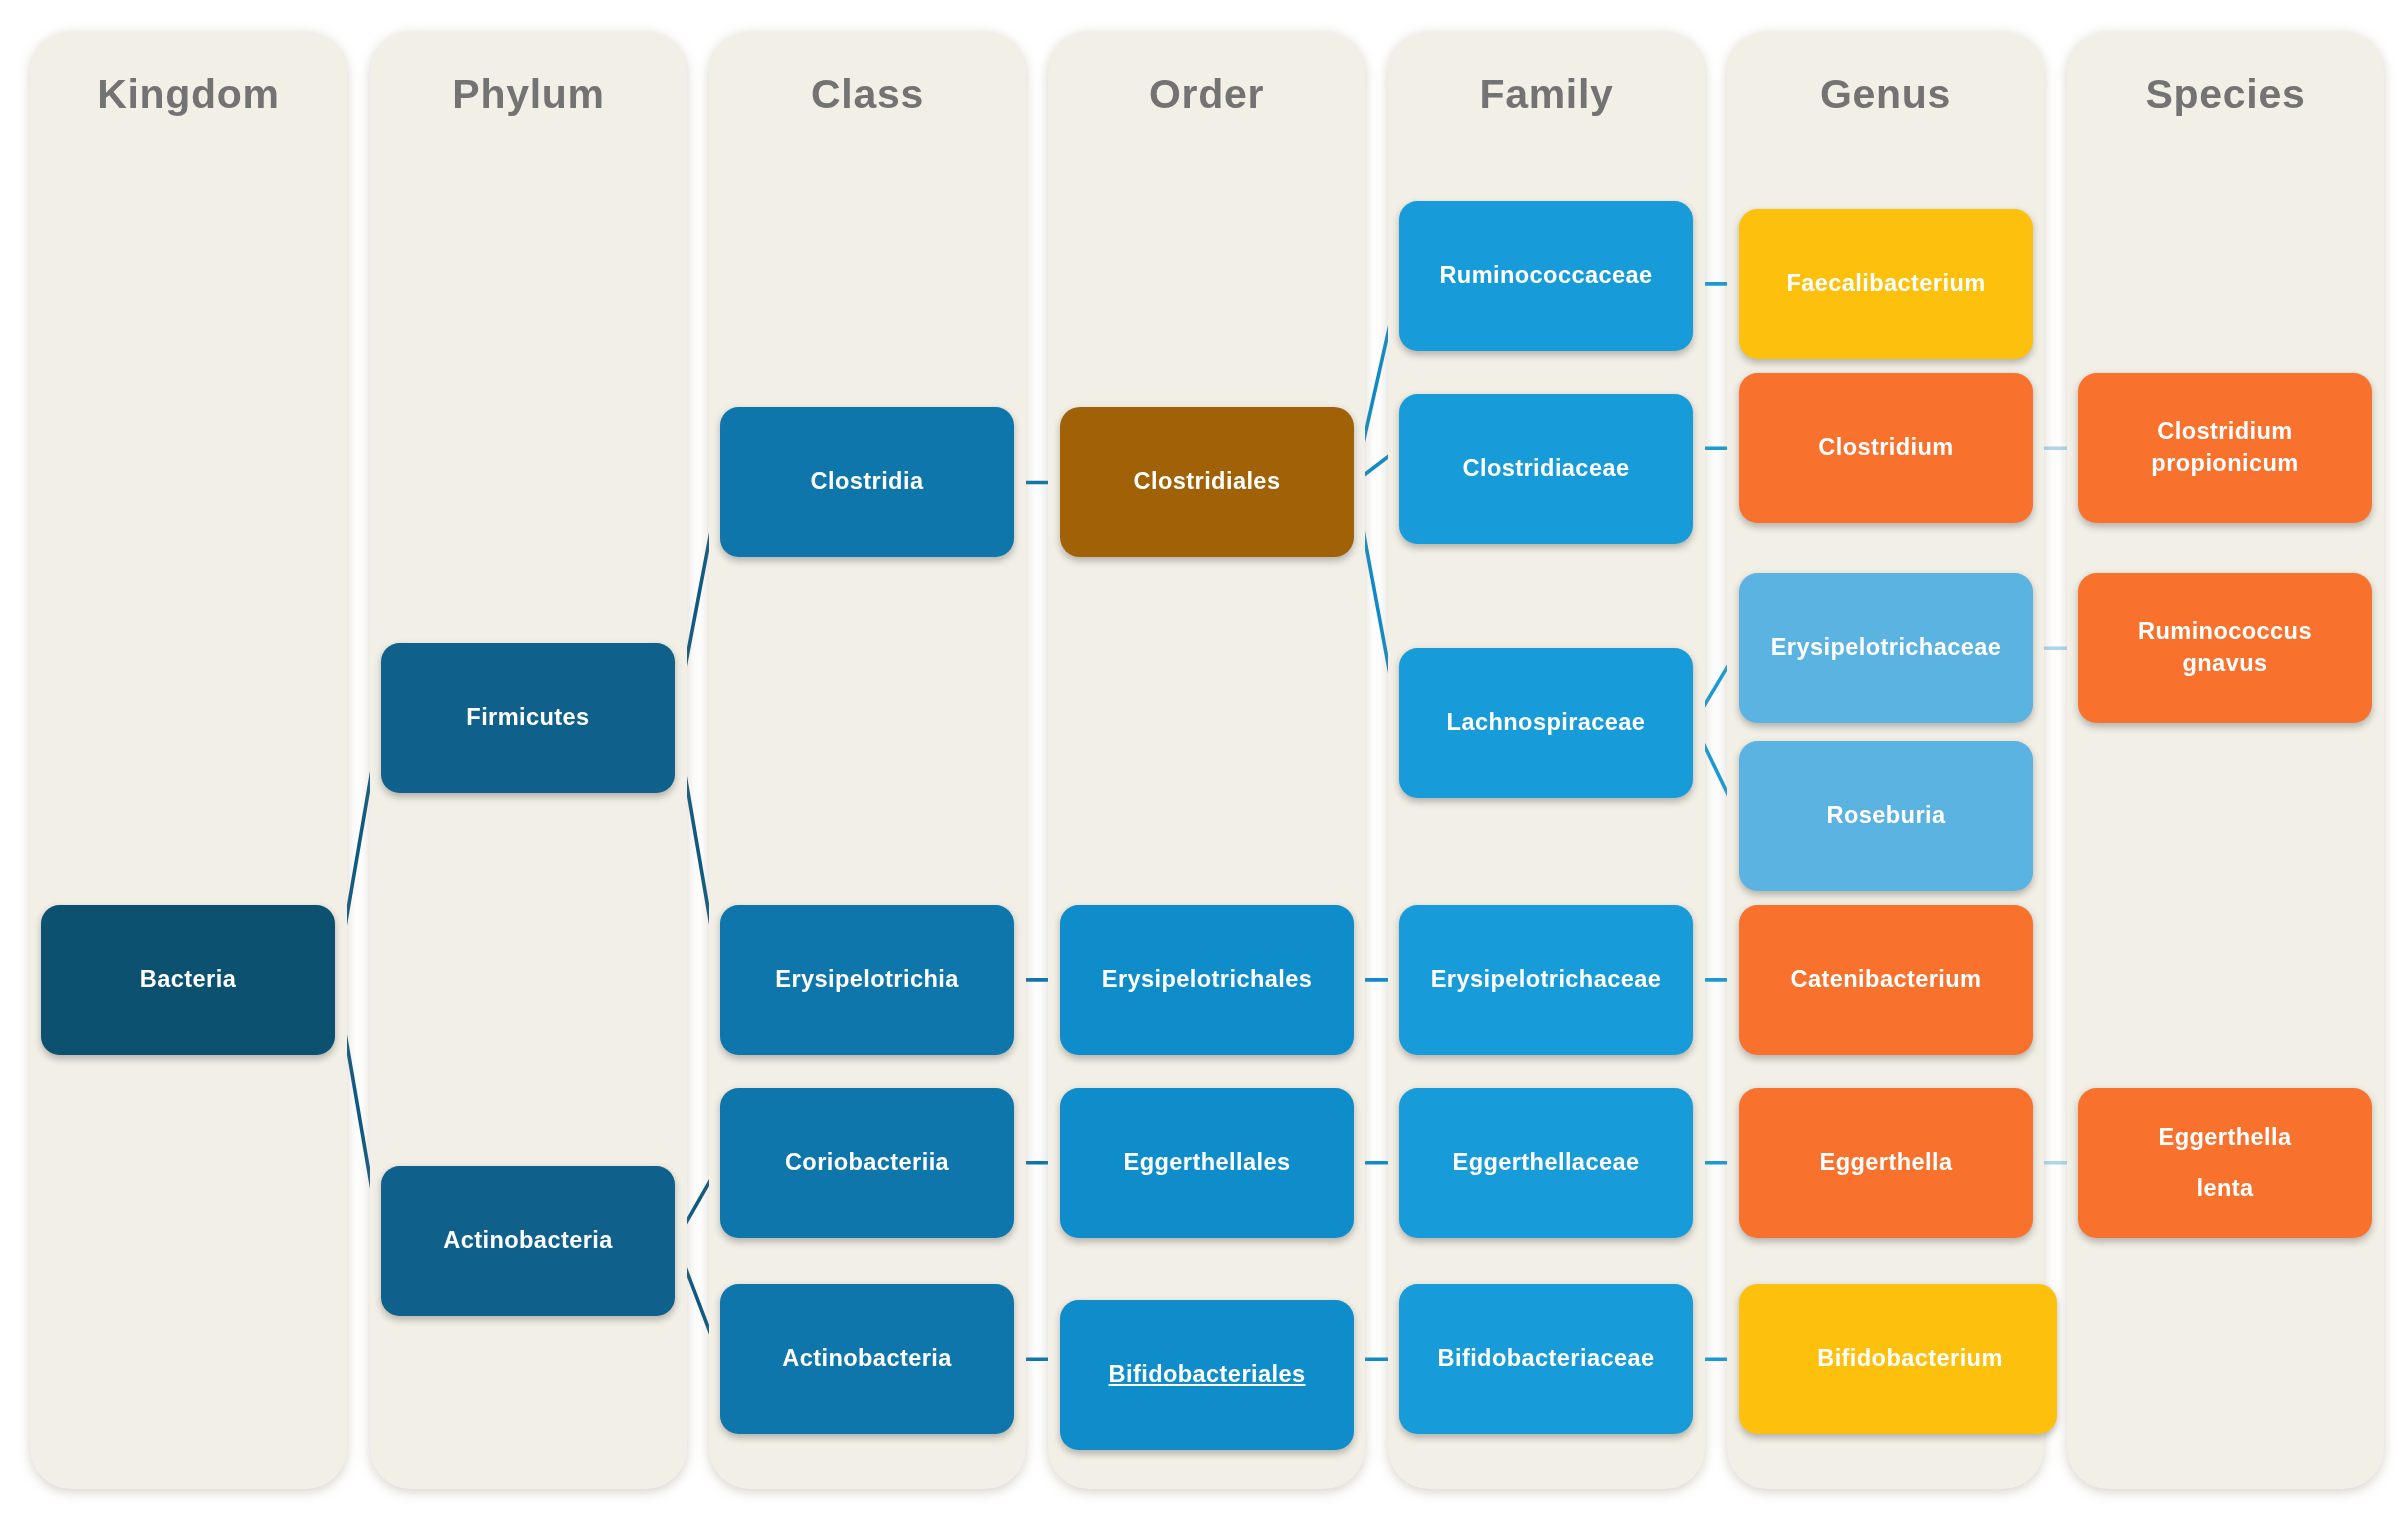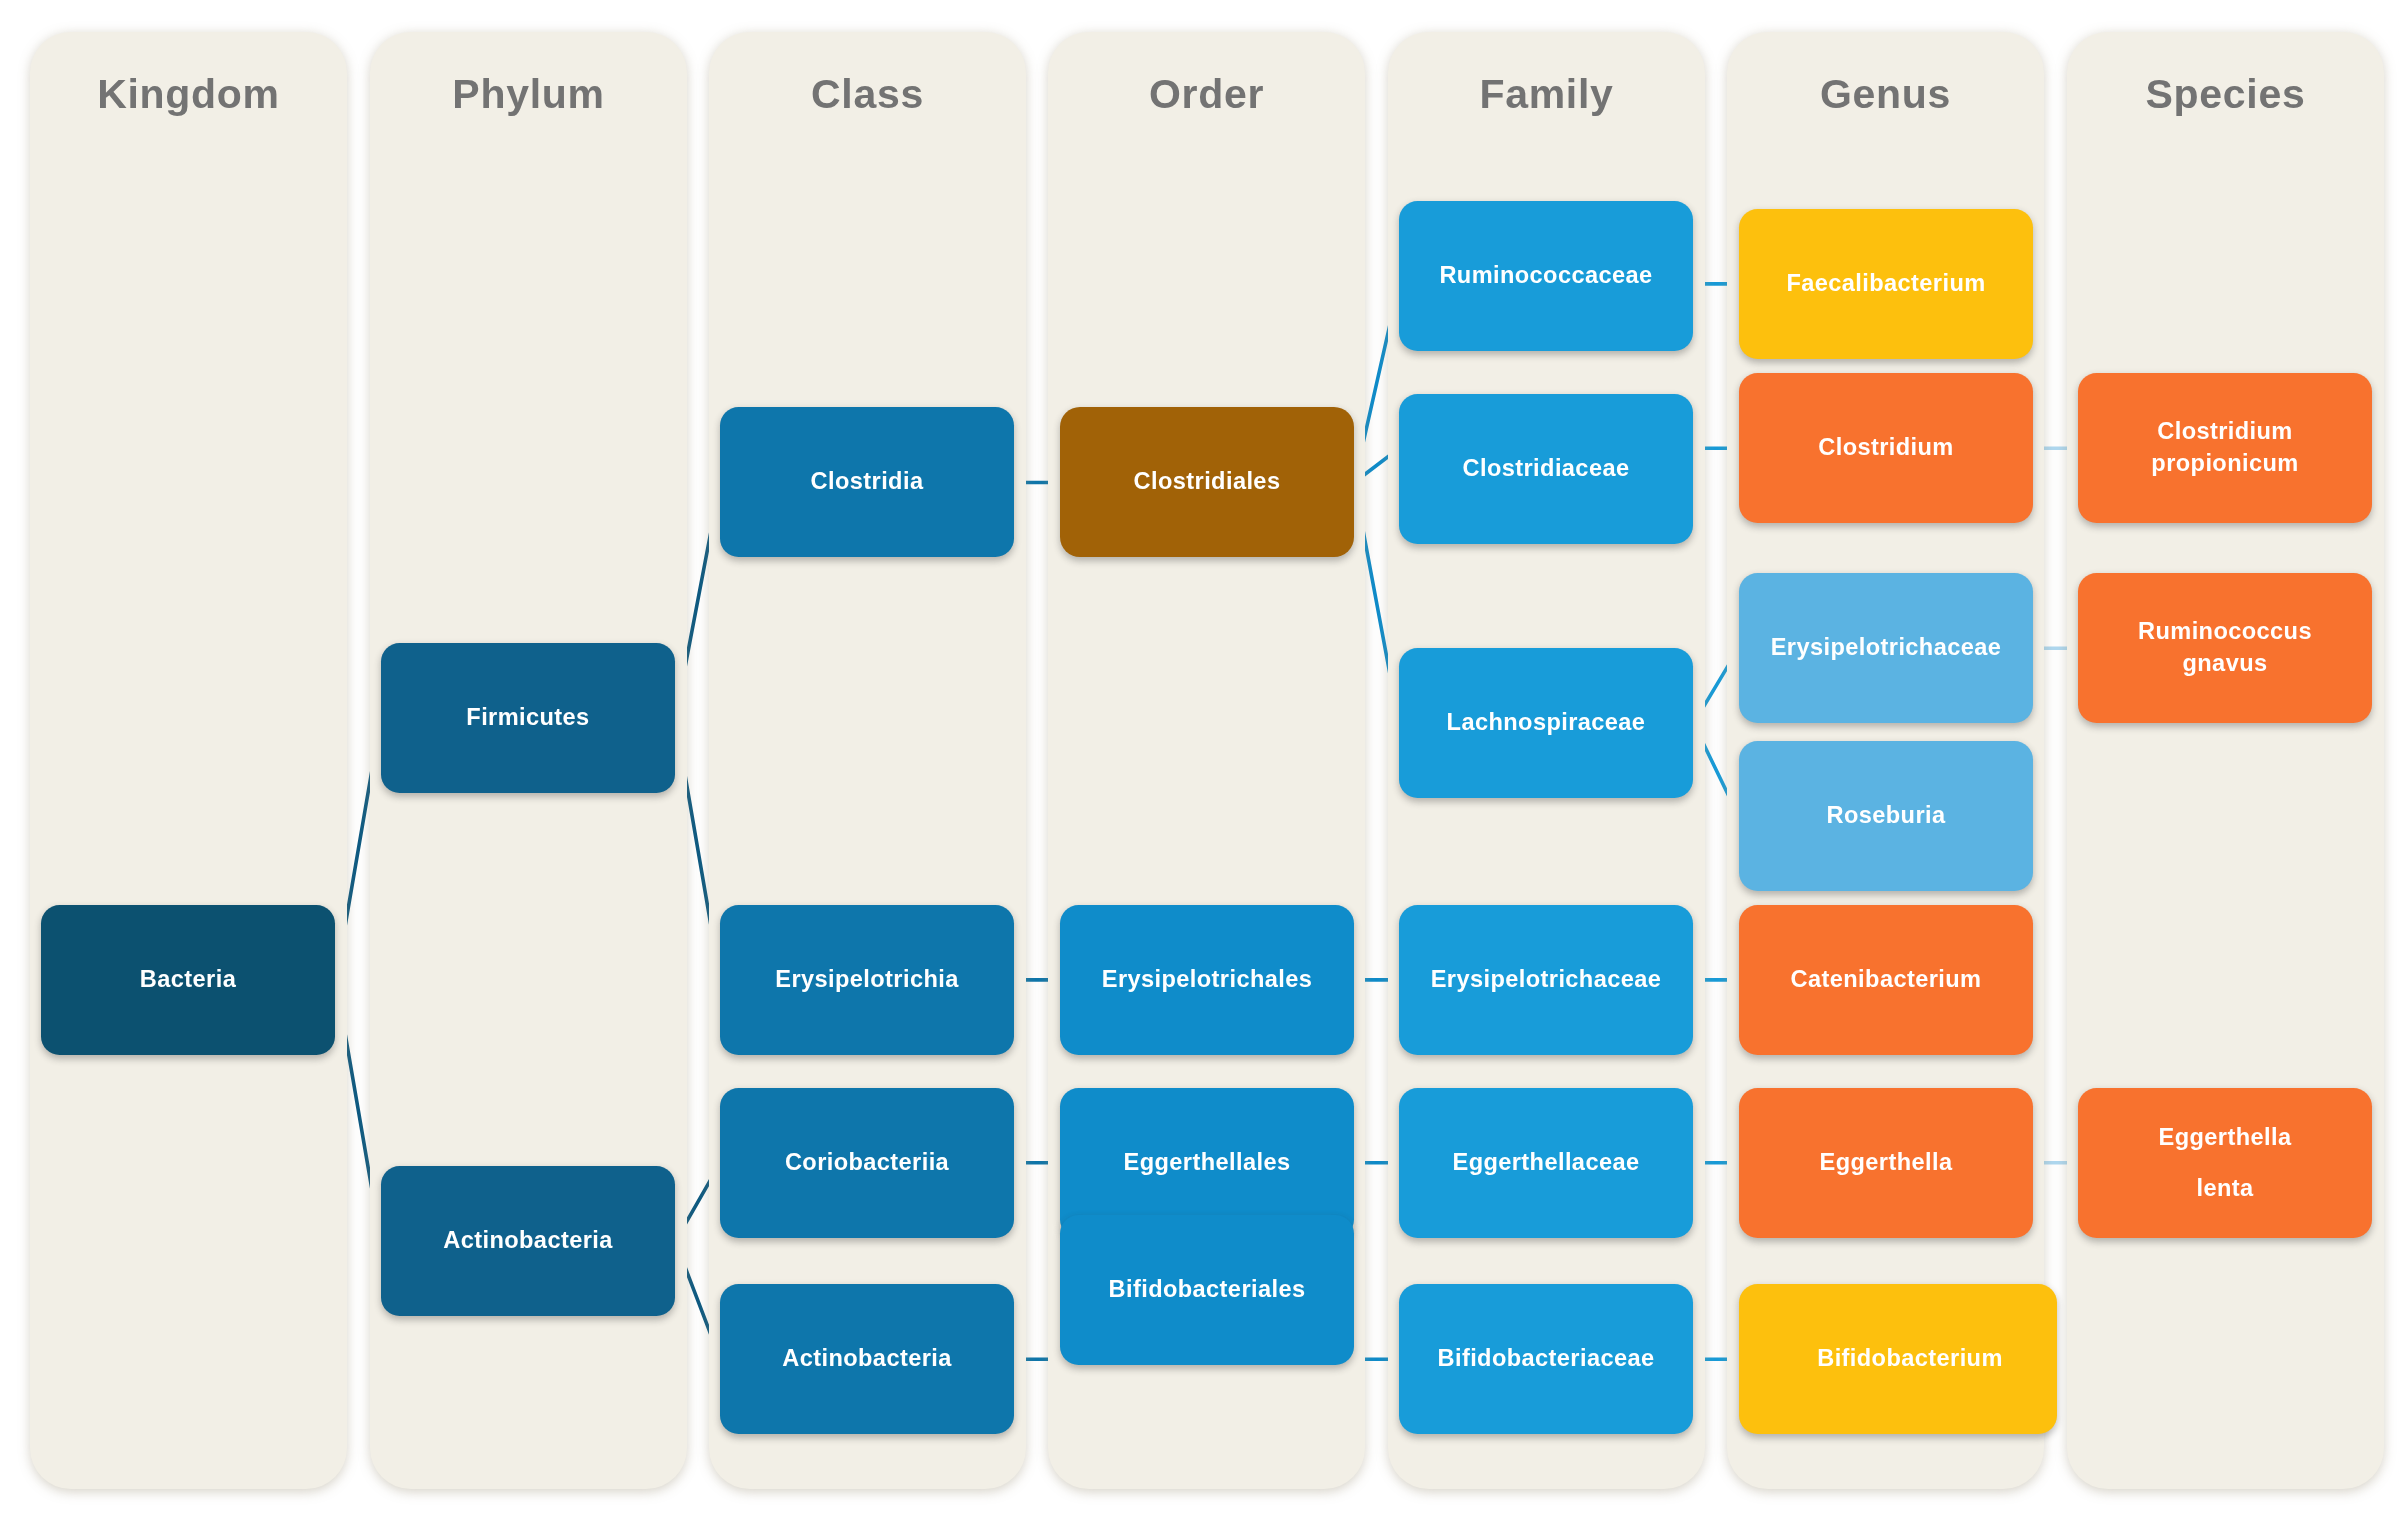--- a/index.html
+++ b/index.html
@@ -60,21 +60,21 @@
   #n-bacteria              { left:41px;   top:905px; }
   #n-firmicutes            { left:381px;  top:643px;  }
   #n-actinobacteria-phylum { left:381px;  top:1166px; }
   #n-clostridia            { left:720px; top:407px;  }
   #n-erysipelotrichia      { left:720px; top:905px; }
   #n-coriobacteriia        { left:720px; top:1088px; }
   #n-actinobacteria-class  { left:720px; top:1284px; }
   #n-clostridiales         { left:1060px; top:407px;  }
   #n-erysipelotrichales    { left:1060px; top:905px; }
   #n-eggerthellales        { left:1060px; top:1088px; }
-  #n-bifidobacteriales     { left:1060px; top:1215px; }
+  #n-bifidobacteriales     { left:1060px; top:1300px;text-decoration:underline; }
   #n-ruminococcaceae       { left:1399px; top:201px;  }
   #n-clostridiaceae        { left:1399px; top:394px;  }
   #n-lachnospiraceae       { left:1399px; top:648px;  }
   #n-erysipelotrichaceae   { left:1399px; top:905px; }
   #n-eggerthellaceae       { left:1399px; top:1088px; }
   #n-bifidobacteriaceae    { left:1399px; top:1284px; }
   #n-faecalibacterium      { left:1739px; top:209px;  }
   #n-clostridium           { left:1739px; top:373px;  }
   #n-mediterraneibacter    { left:1739px; top:573px;  }
   #n-roseburia             { left:1739px; top:741px; }

